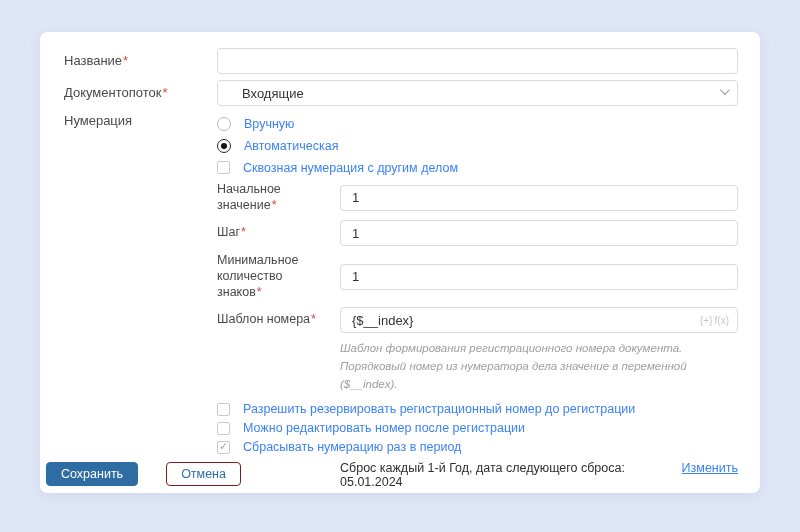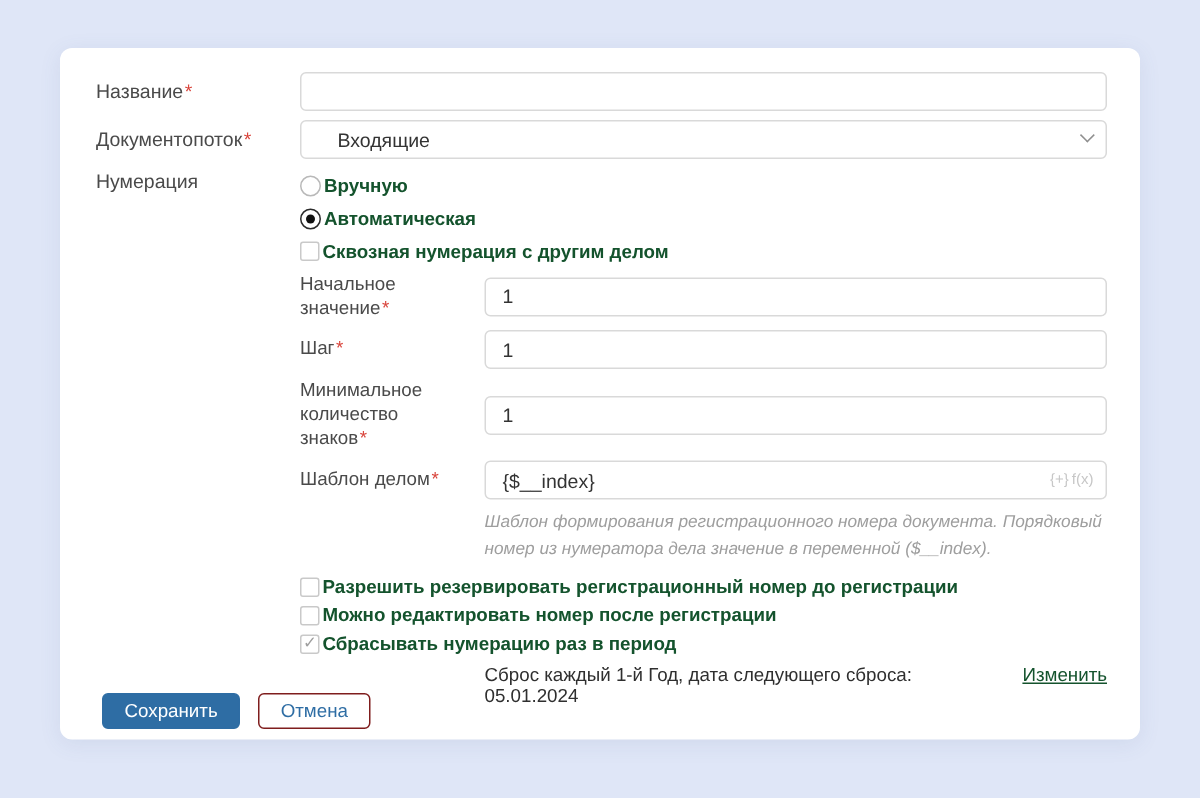--- a/index.html
+++ b/index.html
@@ -35,20 +35,21 @@
   .close-btn {
     background: none; border: none; cursor: pointer;
     font-size: 16px; line-height: 16px; color: #222;
     padding: 2px 4px; margin-right: -2px;
   }
   .row {
     display: grid;
     grid-template-columns: 136px 1fr;
     align-items: center;
     margin-bottom: 6px;
+    gap: 17px;
   }
   .row.top { align-items: start; }
   .field-label {
     font-size: 13px;
     color: #4a4a4a;
     padding-right: 8px;
     line-height: 1.25;
   }
   .req { color: #d9453c; margin-left: 1px; }
   .text-input {
@@ -85,21 +86,21 @@
     margin-top: -3px;
   }
   .num-col { padding-top: 3px; }
   .opt-row {
     display: flex;
     align-items: center;
     margin-bottom: 7px;
     cursor: pointer;
     height: 15px;
   }
-  .opt-label { font-size: 12.5px; color: #14532d; margin-left: 2px; font-weight: bold; }
+  .opt-label { font-size: 12.5px; color: #3b82f6; margin-left: 13px; }
   .radio {
     width: 14px; height: 14px;
     border: 1px solid #b9b9b9;
     border-radius: 50%;
     background: #fff;
     position: relative;
     flex: 0 0 14px;
   }
   .radio.checked { border-color: #2a2a2a; }
   .radio.checked::after {
@@ -164,32 +165,33 @@
   .cb-group .opt-row { margin-bottom: 5px; height: 14px; }
   .reset-line {
     margin: 7px 0 0 123px;
     font-size: 12.5px;
     color: #2f2f2f;
     display: flex;
     align-items: baseline;
   }
   .reset-link {
     margin-left: 12px;
-    color: #14532d;
+    color: #3b82f6;
     text-decoration: underline;
     cursor: pointer;
     font-size: 12.5px;
   }
   .footer {
     position: absolute;
     left: 0; bottom: 0;
     width: 100%;
-    padding: 0 0 7px 28px;
+    padding: 0 0 7px 6px;
     display: flex;
     align-items: flex-end;
+    gap: 16px;
   }
   .btn {
     height: 24px;
     border-radius: 4px;
     font-size: 12.5px;
     font-family: "Liberation Sans", sans-serif;
     cursor: pointer;
     padding: 0 14px;
   }
   .btn-primary {
@@ -263,21 +265,21 @@
 
         <div class="sub-row">
           <div class="sub-label">
             <span>Минимальное количество знаков</span><span class="req">*</span>
           </div>
           <input class="text-input" type="text" value="1" style="">
         </div>
 
         <div class="sub-row">
           <div class="sub-label">
-            <span>Шаблон делом</span><span class="req">*</span>
+            <span>Шаблон номера</span><span class="req">*</span>
           </div>
           <div class="template-wrap">
             <input class="text-input" type="text" style="padding-right: 84px;" value="{$__index}">
             <span class="template-icons">
               <span>{+}</span>
               <span>f(x)</span>
             </span>
           </div>
         </div>
 

